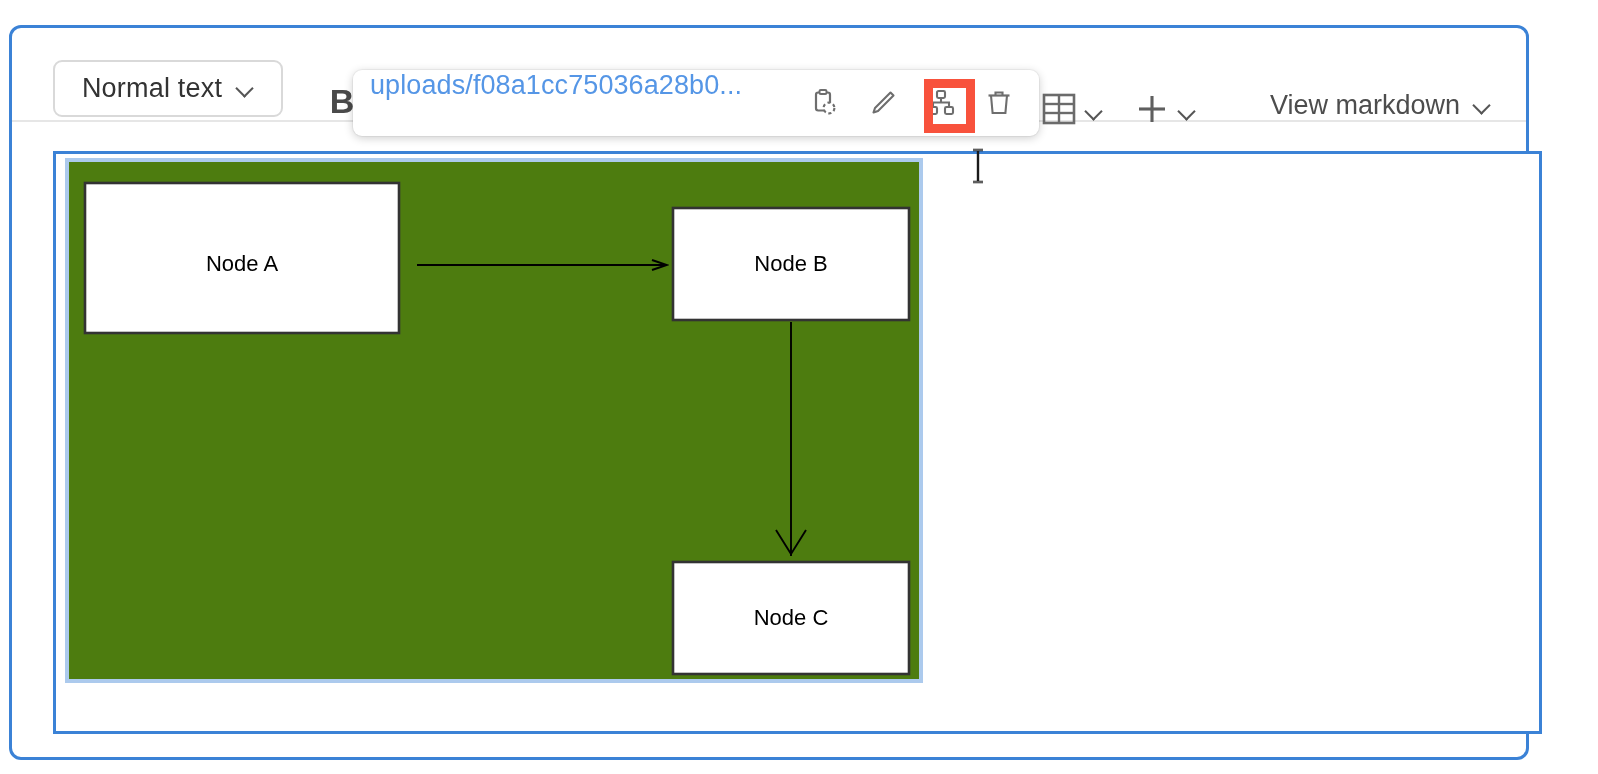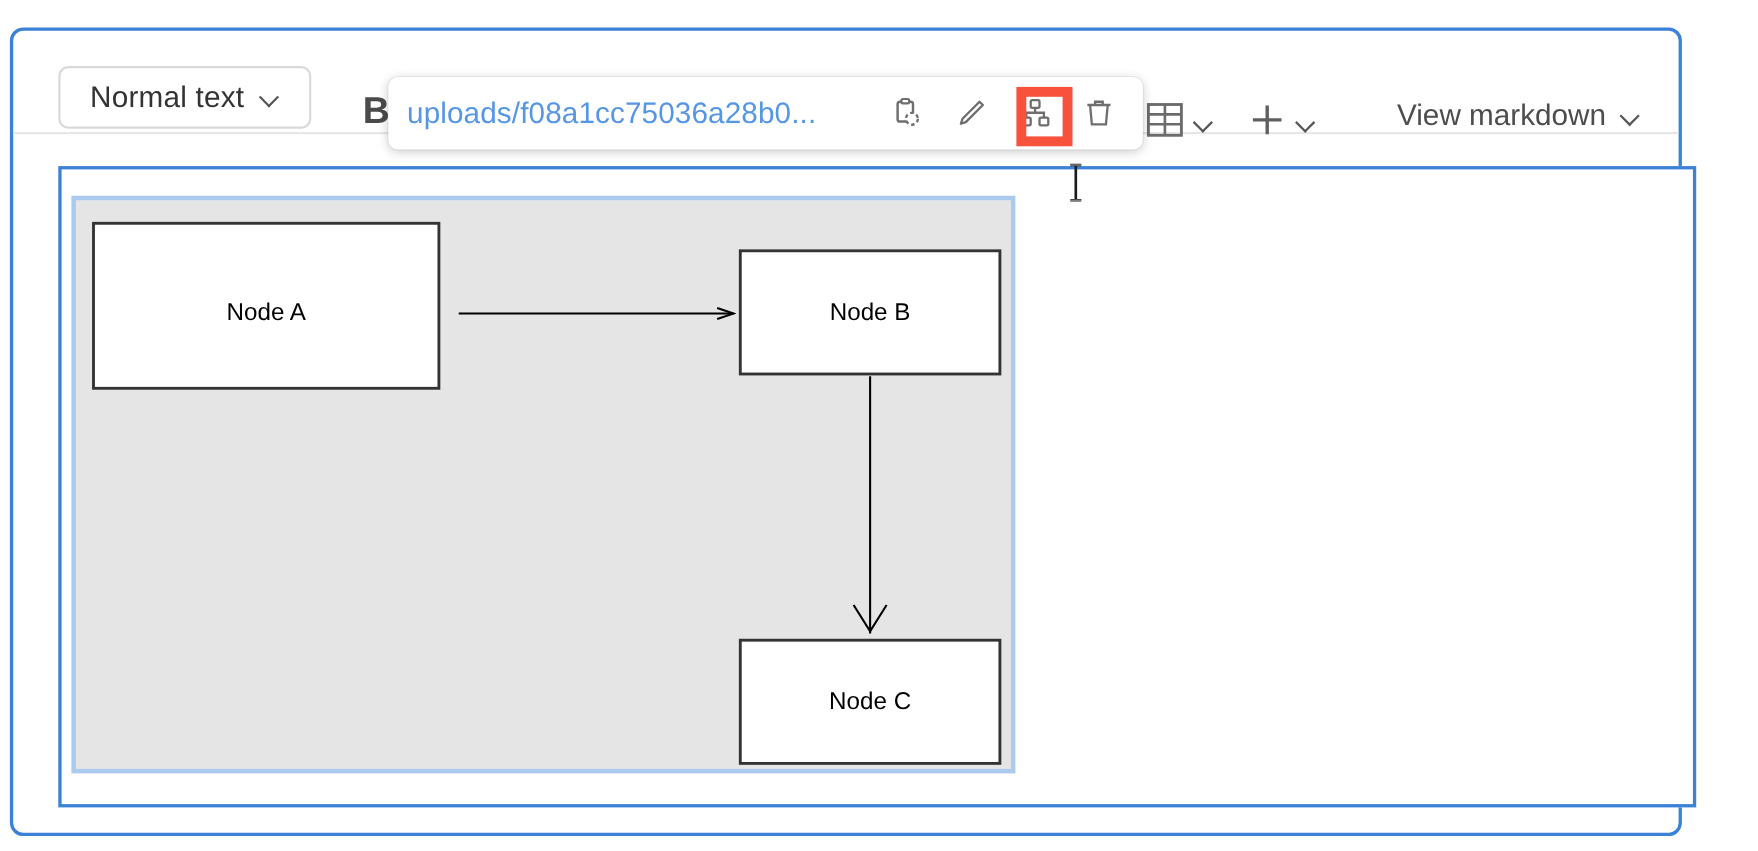--- a/index.html
+++ b/index.html
@@ -133,21 +133,20 @@
     position: absolute;
     left: 353px;
     top: 70px;
     width: 686px;
     height: 66px;
     box-sizing: border-box;
     background: #ffffff;
     border-radius: 9px;
     box-shadow: 0 2px 10px rgba(0,0,0,.20), 0 0 0 1px rgba(0,0,0,.045);
     display: flex;
-    align-items: center;
     z-index: 30;
   }
   #link-url {
     margin-left: 17px;
     font-size: 27px;
     color: #5596e6;
     white-space: nowrap;
     cursor: pointer;
     letter-spacing: .1px;
   }
@@ -194,26 +193,26 @@
     height: 583px;
     box-sizing: border-box;
     border: 3px solid #3b82d6;
     background: #fff;
   }
 
   
   #diagram-block {
     position: absolute;
     left: 9px;
-    top: 24px;
+    top: 4px;
     width: 858px;
     height: 525px;
     box-sizing: border-box;
     border: 4px solid #accaed;
-    background: #e5e5e5;
+    background: #4d7c0f;
     overflow: hidden;
     padding-left: 20px;
   }
 
   #diagram-svg {
     position: absolute;
     left: 0;
     top: 0;
   }
 

